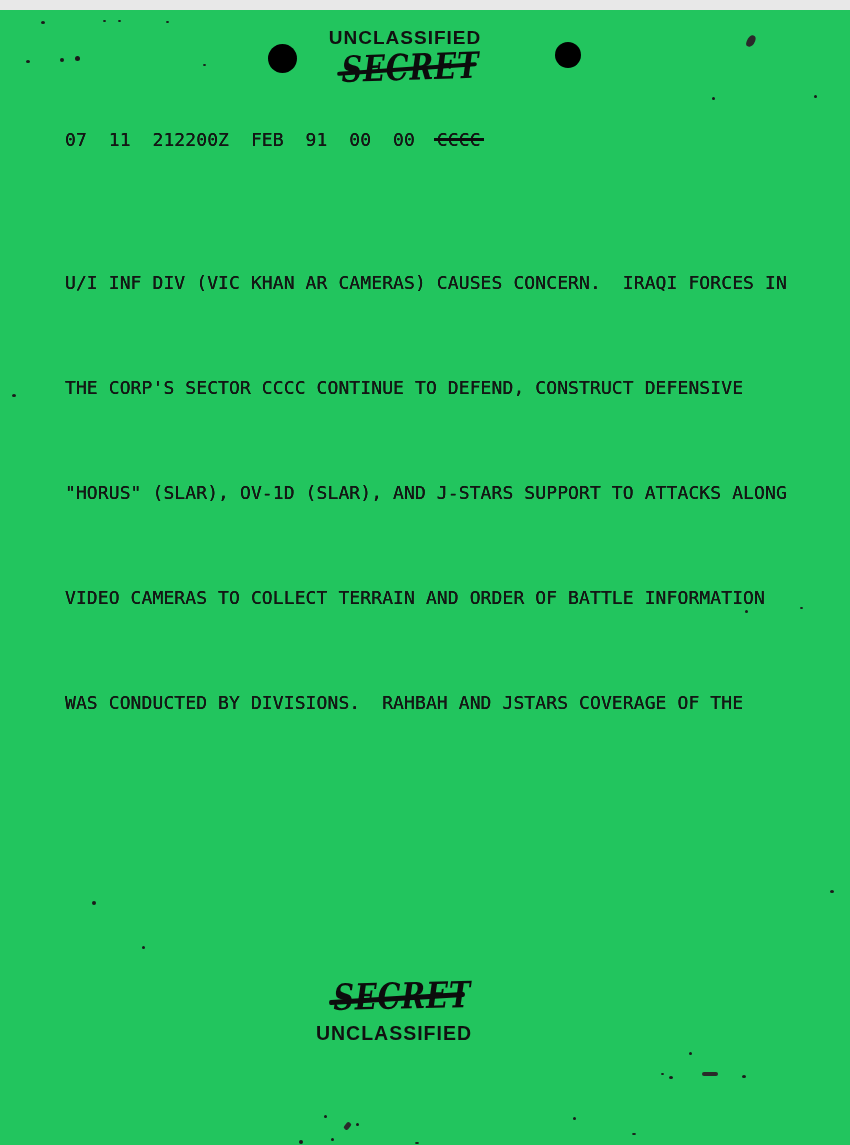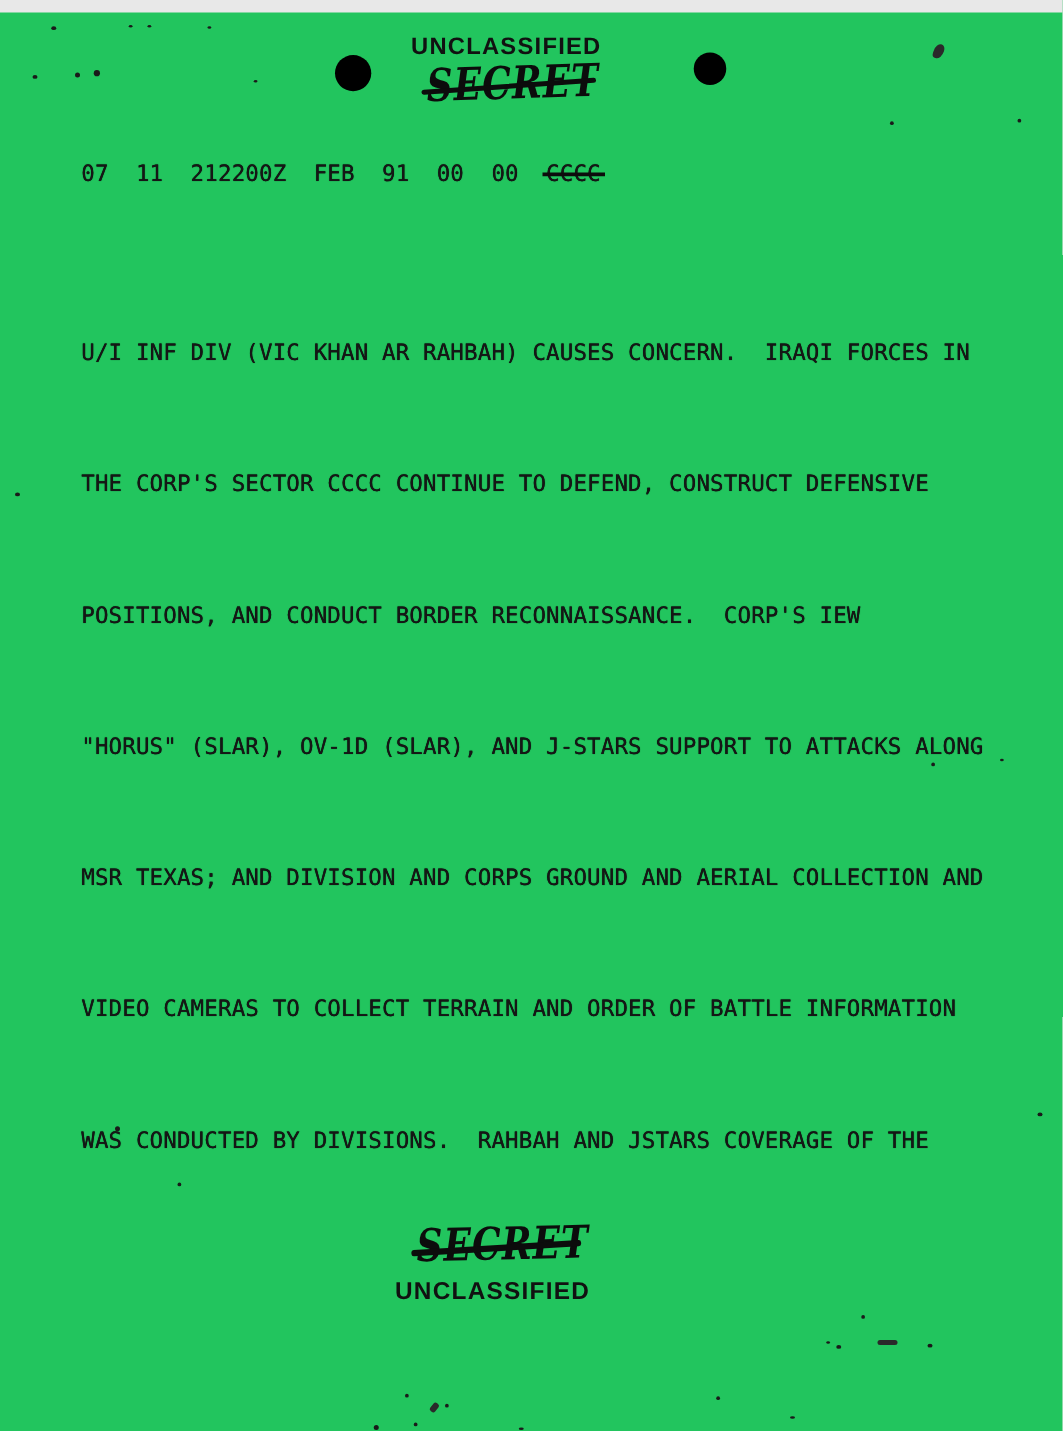--- a/index.html
+++ b/index.html
@@ -106,25 +106,23 @@
   <div class="punch punch-left"></div>
   <div class="punch punch-right"></div>
 
   <div class="unclass unclass-top">UNCLASSIFIED</div>
   <div class="stamp stamp-top">SECRET</div>
   <div class="stamp-strike strike-top"></div>
 
   <div class="msg-header"><span>07  11  212200Z  FEB  91  00  00</span><span>  </span><span class="struck-code">CCCC</span></div>
 
   <div class="body-text">
-    <div>U/I INF DIV (VIC KHAN AR RAHBAH) CAUSES CONCERN.  IRAQI FORCES IN</div>
+    <div>U/I INF DIV (VIC KHAN AR CAMERAS) CAUSES CONCERN.  IRAQI FORCES IN</div>
     <div>THE CORP'S SECTOR CCCC CONTINUE TO DEFEND, CONSTRUCT DEFENSIVE</div>
-    <div>POSITIONS, AND CONDUCT BORDER RECONNAISSANCE.  CORP'S IEW</div>
     <div>"HORUS" (SLAR), OV-1D (SLAR), AND J-STARS SUPPORT TO ATTACKS ALONG</div>
-    <div>MSR TEXAS; AND DIVISION AND CORPS GROUND AND AERIAL COLLECTION AND</div>
     <div>VIDEO CAMERAS TO COLLECT TERRAIN AND ORDER OF BATTLE INFORMATION</div>
     <div>WAS CONDUCTED BY DIVISIONS.  RAHBAH AND JSTARS COVERAGE OF THE</div>
     
     
     
     
     
     
     
     

